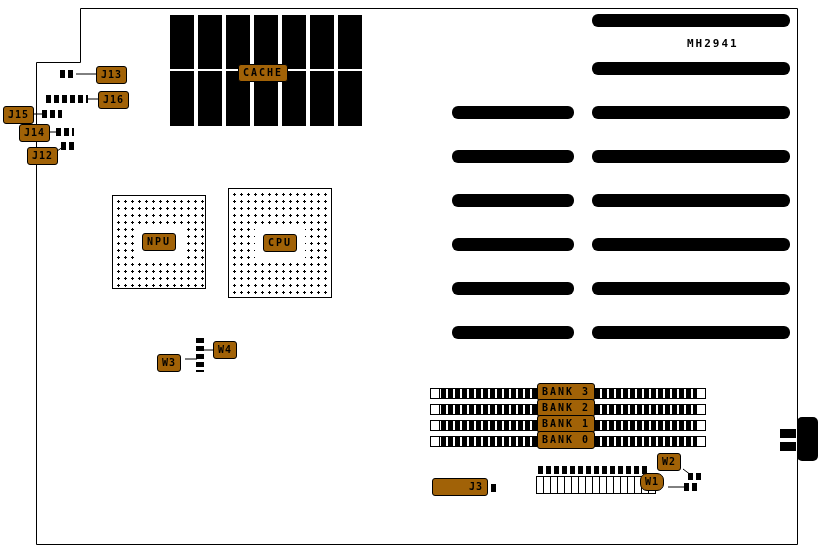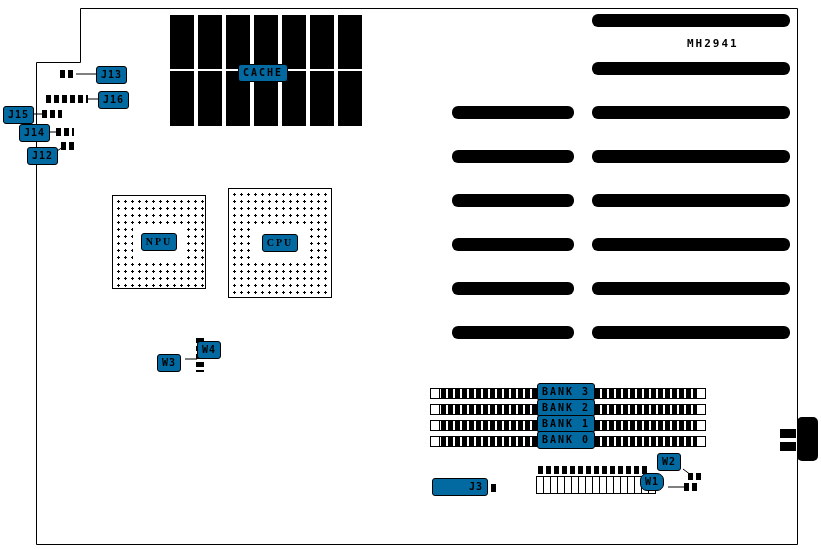--- a/index.html
+++ b/index.html
@@ -5,31 +5,31 @@
   html,body{margin:0;padding:0;background:#ffffff;}
   #diagram{
     position:relative;width:821px;height:550px;background:#ffffff;
     font-family:"DejaVu Sans Mono",monospace;overflow:hidden;color:#000;
   }
   #outline-layer{position:absolute;left:0;top:0;z-index:1;}
   .board-path{fill:none;stroke:#000;stroke-width:1;}
   .link{stroke:#000;stroke-width:1;}
   .abs{position:absolute;}
   .label-box{
-    background:#0369a1;border:1px solid #000;border-radius:3px;
+    background:#a16207;border:1px solid #000;border-radius:3px;
     font-size:10px;font-weight:bold;line-height:1;padding:3px 4px;
     white-space:nowrap;letter-spacing:1px;z-index:5;
   }
   .spaced{letter-spacing:2px;}
   .chip-row{background:repeating-linear-gradient(90deg,#000 0 24px,#fff 24px 28px);z-index:2;}
   .pga{
     border:1px solid #000;background-color:#fff;
     background-image:radial-gradient(circle,#000 1px,transparent 1.4px);
     background-size:7px 7px;background-position:2px 2px;
-    display:flex;align-items:center;justify-content:center;z-index:2;font-family:Liberation Serif, serif;
+    display:flex;align-items:center;justify-content:center;z-index:2;
   }
   .pga-center{background:#fff;padding:9px 8px;display:flex;z-index:3;}
   .slot{background:#000;border-radius:6px;height:13px;z-index:2;}
   .simm-bar{
     background:repeating-linear-gradient(90deg,#000 0 5px,#fff 5px 7px);
     border-top:1px solid #000;border-bottom:1px solid #000;height:9px;z-index:2;
   }
   .simm-clip{background:#fff;border:1px solid #000;width:8px;height:9px;z-index:3;}
   .pin-strip-h{background:repeating-linear-gradient(90deg,#000 0 5px,transparent 5px 8px);height:8px;z-index:2;}
   .pin-strip-v{background:repeating-linear-gradient(180deg,#000 0 5px,transparent 5px 8px);width:8px;z-index:2;}
@@ -84,21 +84,21 @@
     </div>
   </div>
   <div class="abs pga" style="left:228px;top:188px;width:102px;height:108px;">
     <div class="pga-center">
       <span class="label-box spaced">CPU</span>
     </div>
   </div>
 
   <div class="abs pin-strip-v" style="left:196px;top:338px;height:34px;"></div>
   <div class="abs label-box" style="left:157px;top:354px;">W3</div>
-  <div class="abs label-box" style="left:197px;top:341px;">W4</div>
+  <div class="abs label-box" style="left:213px;top:341px;">W4</div>
 
   <div class="abs slot" style="left:592px;top:14px;width:198px;"></div>
   <div class="abs slot" style="left:592px;top:62px;width:198px;"></div>
   <div class="abs slot" style="left:592px;top:106px;width:198px;"></div>
   <div class="abs slot" style="left:592px;top:150px;width:198px;"></div>
   <div class="abs slot" style="left:592px;top:194px;width:198px;"></div>
   <div class="abs slot" style="left:592px;top:238px;width:198px;"></div>
   <div class="abs slot" style="left:592px;top:282px;width:198px;"></div>
   <div class="abs slot" style="left:592px;top:326px;width:198px;"></div>
 

